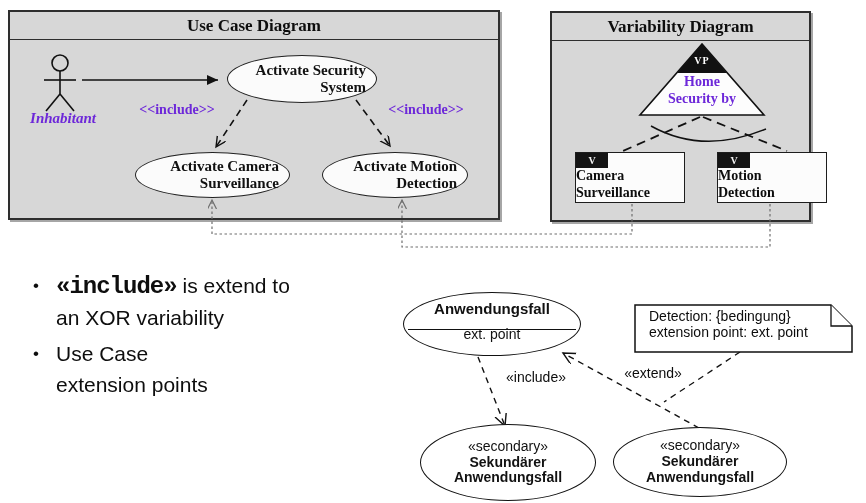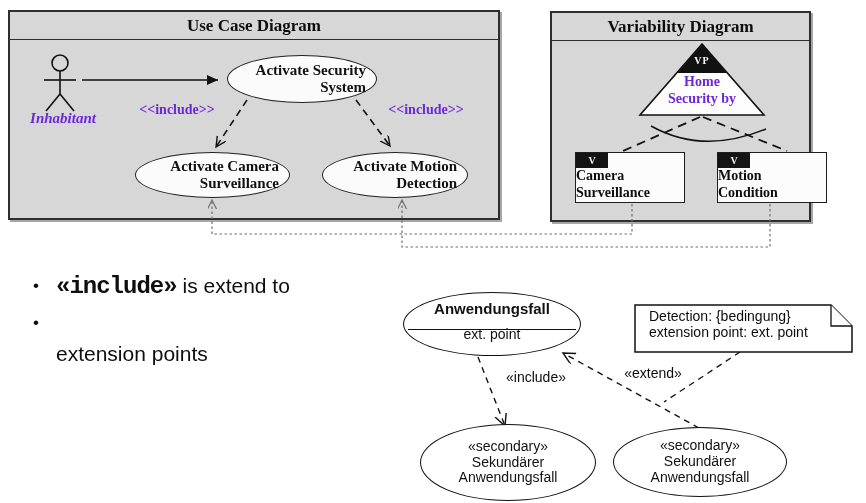--- a/index.html
+++ b/index.html
@@ -63,21 +63,21 @@
   #note-text{position:absolute;left:649px;top:309px;width:200px;font-size:14px;line-height:15.5px;
              color:#0c0c0c;}
 
   .uml-label{position:absolute;font-size:14px;text-align:center;color:#0c0c0c;}
   #lbl-uml-include{left:495px;top:369px;width:82px;}
   #lbl-uml-extend{left:612px;top:365px;width:82px;}
 
   .sec-ellipse{position:absolute;background:#fff;border:1.6px solid #111;border-radius:50%;
                display:flex;flex-direction:column;align-items:center;justify-content:center;
                font-size:14px;line-height:1.14;text-align:center;box-sizing:border-box;}
-  .sec-ellipse .bold{font-weight:normal;}
+  .sec-ellipse .bold{font-weight:bold;}
   #e-sec-left{left:420px;top:424px;width:176px;height:77px;}
   #e-sec-right{left:613px;top:427px;width:174px;height:70px;}
 </style>
 </head>
 <body>
 
 <div class="slide">
 
   <div class="panel" id="panel-usecase">
     <div class="panel-title">Use Case Diagram</div>
@@ -155,35 +155,36 @@
     <div class="tab">V</div>
     <div class="vlabel">
       <span>Camera</span><br>
       <span>Surveillance</span>
     </div>
   </div>
   <div class="vbox" id="box-motion">
     <div class="tab">V</div>
     <div class="vlabel">
       <span>Motion</span><br>
-      <span>Condition</span>
+      <span>Detection</span>
     </div>
   </div>
 
   <div id="bullets">
     <div class="bullet">
       <span class="dot">•</span>
       <span>
         <span class="code">«include»</span><span> is extend to</span><br>
+        <span>an XOR variability</span>
       </span>
     </div>
     <div class="bullet">
       <span class="dot">•</span>
       <span>
-        <br>
+        <span>Use Case</span><br>
         <span>extension points</span>
       </span>
     </div>
   </div>
 
   <div id="uml-base">
     <div class="name">Anwendungsfall</div>
     <div class="divider"></div>
     <div class="ext">ext. point</div>
   </div>

